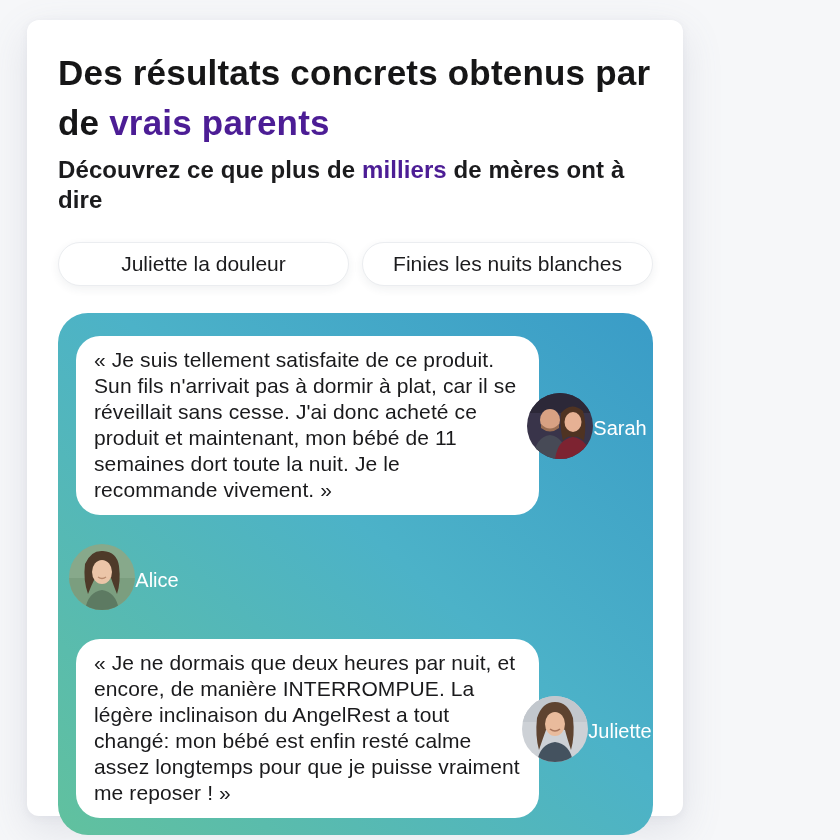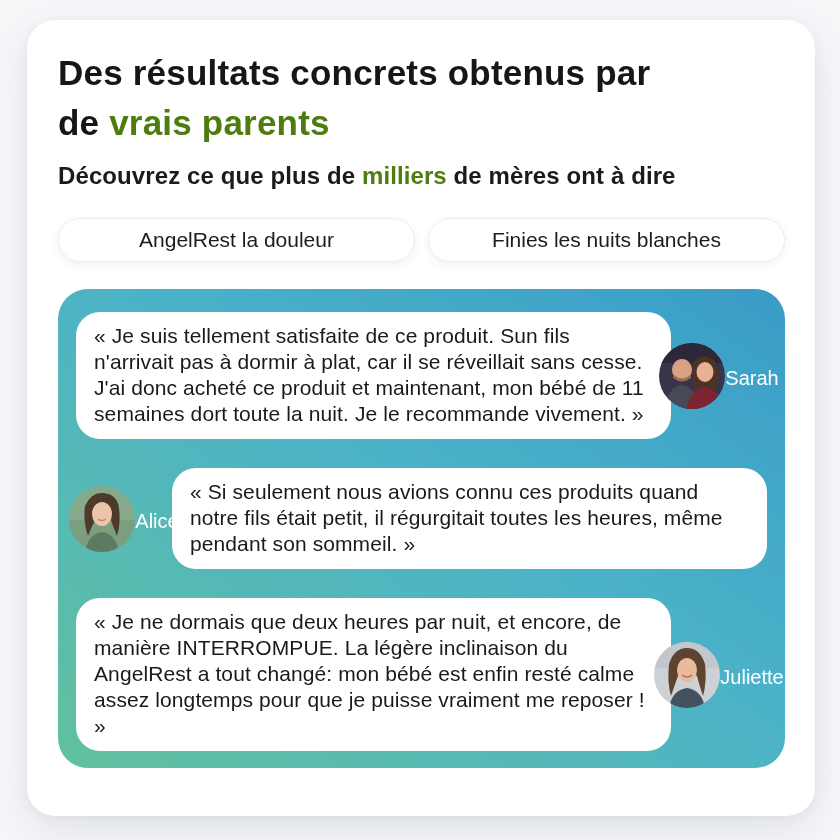--- a/index.html
+++ b/index.html
@@ -3,33 +3,33 @@
 <meta charset="utf-8">
 <style>
   html,body{margin:0;padding:0;}
   body{
     width:840px;height:840px;position:relative;overflow:hidden;
     background:#f6f7f9;
     font-family:"Liberation Sans",sans-serif;
     -webkit-font-smoothing:antialiased;
   }
   .card{
-    position:absolute;left:27px;top:20px;width:788px;height:796px;
-    background:#ffffff;border-radius:28px;
+    position:absolute;left:27px;top:20px;width:656px;height:796px;
+    background:#ffffff;border-radius:12px;
     box-shadow:0 14px 40px rgba(110,120,140,.16), 0 2px 8px rgba(110,120,140,.08);
     box-sizing:border-box;
     padding:28px 30px 8px 31px;
   }
   .title{
     font-size:35px;font-weight:700;color:#161617;
     line-height:50px;letter-spacing:.2px;margin:0;
   }
-  .accent{color:#4d7c0f;}
+  .accent{color:#4c1d95;}
   .subtitle{
-    margin-top:13px;font-size:24px;font-weight:700;color:#1b1b1d;
+    margin-top:7px;font-size:24px;font-weight:700;color:#1b1b1d;
     letter-spacing:.1px;line-height:30px;
   }
   .pills{
     margin-top:27px;display:flex;gap:13px;
   }
   .pill{
     flex:1;height:44px;background:#ffffff;
     border:1px solid #ebedf0;border-radius:999px;
     display:flex;align-items:center;justify-content:center;
     font-size:21px;color:#1c1c1e;
@@ -68,21 +68,21 @@
 <body>
 
 <div class="card">
 
   <h1 class="title"><span>Des résultats concrets obtenus par</span><br><span>de </span><span class="accent">vrais parents</span></h1>
 
   <div class="subtitle"><span>Découvrez ce que plus de </span><span class="accent">milliers</span><span> de mères ont à dire</span></div>
 
   <div class="pills">
     <div class="pill">
-      <span>AngelRest la douleur</span>
+      <span>Juliette la douleur</span>
     </div>
     <div class="pill">
       <span>Finies les nuits blanches</span>
     </div>
   </div>
 
   <div class="panel">
 
     <div class="row">
       <div class="bubble">« Je suis tellement satisfaite de ce produit. Sun fils n'arrivait pas à dormir à plat, car il se réveillait sans cesse. J'ai donc acheté ce produit et maintenant, mon bébé de 11 semaines dort toute la nuit. Je le recommande vivement. »</div>
@@ -110,21 +110,20 @@
             <rect width="66" height="66" fill="#87a98b"></rect>
             <rect x="0" y="34" width="66" height="32" fill="#7b9e7f"></rect>
             <path d="M16 20 Q22 6 34 7 Q48 8 50 22 Q52 38 48 50 Q44 40 42 34 Q34 28 26 34 Q22 42 19 50 Q14 36 16 20 Z" fill="#4e3a29"></path>
             <ellipse cx="33" cy="28" rx="10" ry="12" fill="#ecc5a8"></ellipse>
             <path d="M16 66 Q19 48 33 46 Q47 48 50 66 Z" fill="#5d7a62"></path>
             <path d="M29 33 Q33 36 37 33" stroke="#b98a6d" stroke-width="1.3" fill="none"></path>
           </svg>
         </div>
         <div class="avatar-name">Alice</div>
       </div>
-      <div class="bubble">« Si seulement nous avions connu ces produits quand notre fils était petit, il régurgitait toutes les heures, même pendant son sommeil. »</div>
     </div>
 
     <div class="row">
       <div class="bubble">« Je ne dormais que deux heures par nuit, et encore, de manière INTERROMPUE. La légère inclinaison du AngelRest a tout changé: mon bébé est enfin resté calme assez longtemps pour que je puisse vraiment me reposer ! »</div>
       <div class="avatar-col">
         <div class="avatar">
           <svg viewBox="0 0 66 66" xmlns="http://www.w3.org/2000/svg">
             <rect width="66" height="66" fill="#cdd1d6"></rect>
             <rect x="0" y="0" width="66" height="26" fill="#c2c7cd"></rect>
             <path d="M15 22 Q20 6 33 6 Q46 6 51 22 Q53 40 49 54 Q45 42 43 34 Q33 27 24 34 Q21 42 17 54 Q13 40 15 22 Z" fill="#5e4330"></path>

